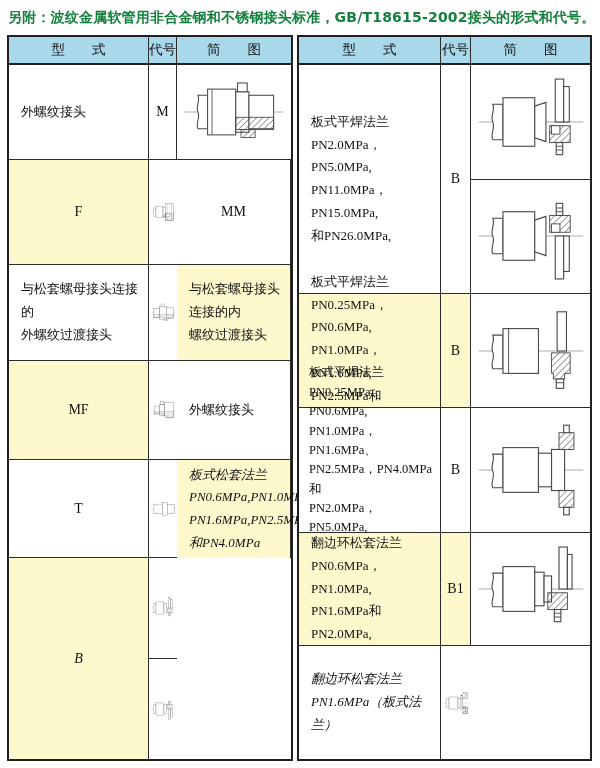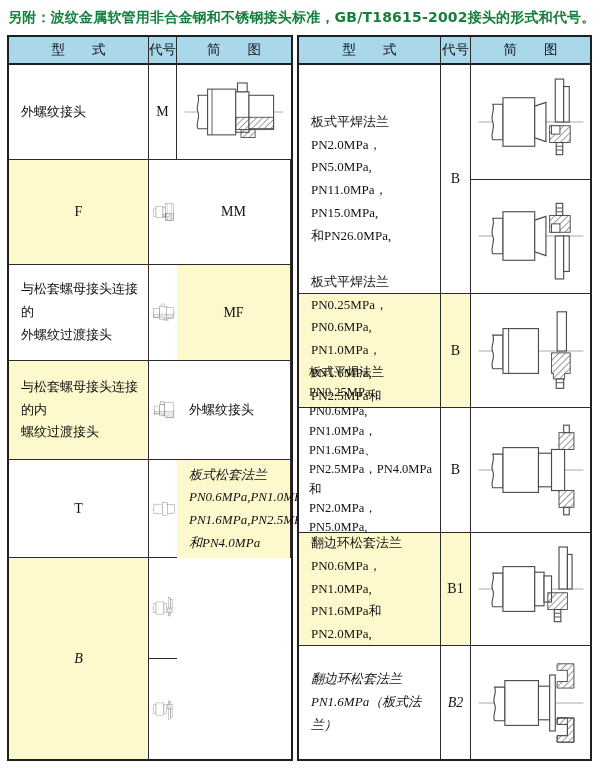--- a/index.html
+++ b/index.html
@@ -107,23 +107,23 @@
           </defs>
         <line class="cl" x1="4" y1="50" x2="116" y2="50"></line>
         <rect class="ln" x="20" y="31" width="26" height="38"></rect>
         <rect class="ln" x="46" y="23" width="28" height="54"></rect>
         <rect class="ln" x="52" y="11" width="15" height="12" rx="3"></rect>
         <rect class="ln" x="74" y="27" width="30" height="46"></rect>
         <path d="M20 56 L104 56 L104 70 L82 70 L82 82 L66 82 L66 70 L20 70 Z" fill="url(#pmm)" class="ht"></path>
       </svg>
     </div>
 
-    <div class="cell code yellow">MF</div>
     <div class="cell type yellow">与松套螺母接头连接的内
 螺纹过渡接头</div>
+    <div class="cell code yellow">MF</div>
     <div class="cell diag lc">
       <svg width="110" height="92" viewBox="0 0 120 100">
         <defs>
             <pattern id="pmf" width="5" height="5" patternUnits="userSpaceOnUse" patternTransform="rotate(45)">
               <line x1="0" y1="0" x2="0" y2="5" stroke="#5a5a5a" stroke-width="1.3"></line>
             </pattern>
           </defs>
         <line class="cl" x1="4" y1="50" x2="116" y2="50"></line>
         <rect class="ln" x="22" y="33" width="24" height="34"></rect>
         <rect class="ln" x="46" y="25" width="22" height="50"></rect>
@@ -317,21 +317,20 @@
         <rect class="ln" x="99" y="13" width="5" height="37"></rect>
         <rect x="78" y="54" width="21" height="18" fill="url(#pr4)" class="ht"></rect>
         <rect class="ln" x="85" y="72" width="7" height="13"></rect>
         <line class="ht" x1="85" y1="76" x2="92" y2="76"></line>
         <line class="ht" x1="85" y1="80" x2="92" y2="80"></line>
       </svg>
     </div>
 
     <div class="cell type lr">翻边环松套法兰
 PN1.6MPa（板式法兰）</div>
-    <div class="cell code lr">B2</div>
     <div class="cell diag lc lr">
       <svg width="112" height="94" viewBox="0 0 120 100">
         <defs>
             <pattern id="pr5" width="5" height="5" patternUnits="userSpaceOnUse" patternTransform="rotate(45)">
               <line x1="0" y1="0" x2="0" y2="5" stroke="#5a5a5a" stroke-width="1.3"></line>
             </pattern>
           </defs>
         <line class="cl" x1="4" y1="50" x2="116" y2="50"></line>
         <path class="ln" d="M32 33 L21 33 C24 39 18 45 21 51 C24 57 18 63 21 69 L32 69 Z"></path>
         <rect class="ln" x="32" y="26" width="36" height="48"></rect>

